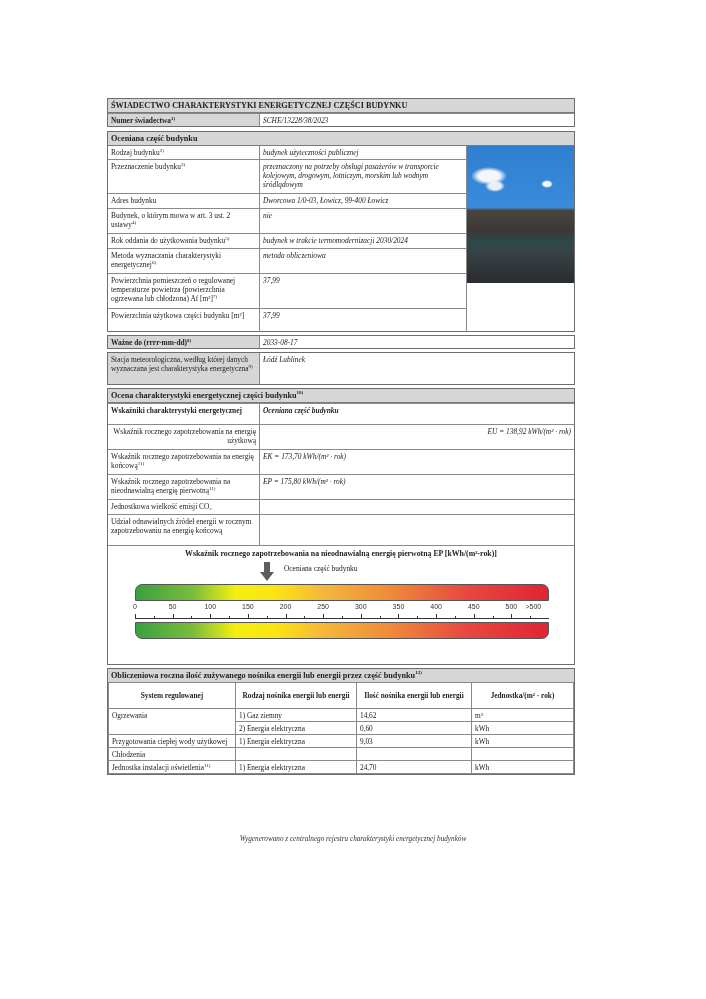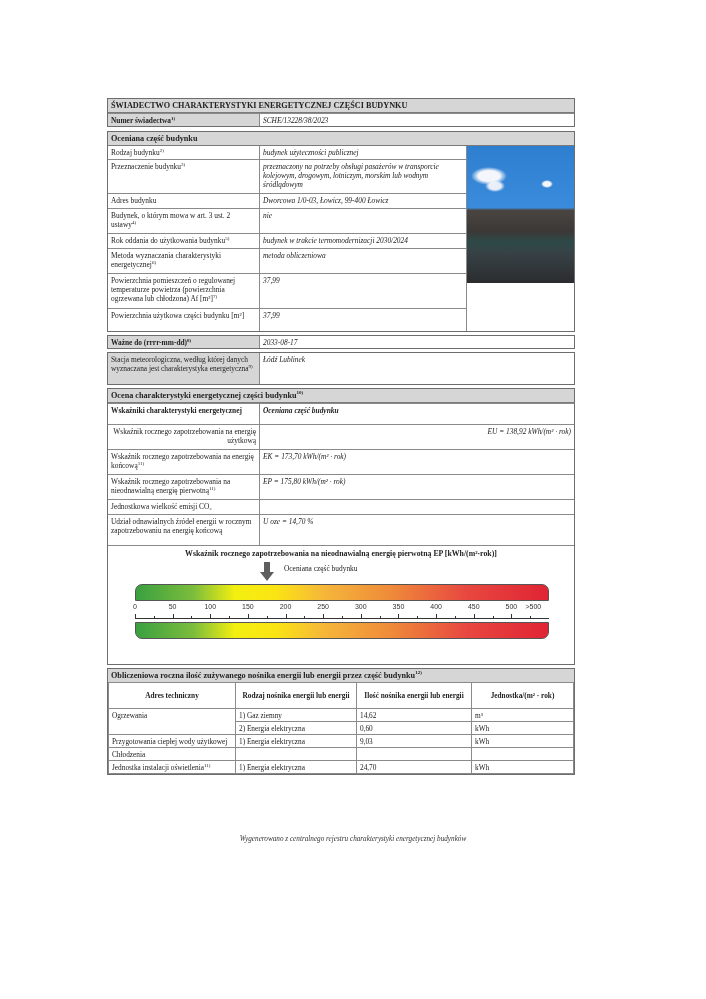--- a/index.html
+++ b/index.html
@@ -132,21 +132,20 @@
     </div>
     <div class="row ind-row" style="height:24px;">
       <div class="cell lbl"><span>Wskaźnik rocznego zapotrzebowania na nieodnawialną energię pierwotną</span><sup>11)</sup></div>
       <div class="cell val">EP = 175,80 kWh/(m² · rok)</div>
     </div>
     <div class="row ind-row" style="height:14px;">
       <div class="cell lbl"><span>Jednostkowa wielkość emisji CO₂</span></div>
     </div>
     <div class="row ind-row" style="height:30px;">
       <div class="cell lbl"><span>Udział odnawialnych źródeł energii w rocznym zapotrzebowaniu na energię końcową</span></div>
-      <div class="cell val">U oze = 14,70 %</div>
     </div>
 
     <div class="scale-area">
       <div class="scale-title">Wskaźnik rocznego zapotrzebowania na nieodnawialną energię pierwotną EP [kWh/(m²·rok)]</div>
       <div class="arrow" style="left: 154.329px;">
         <div class="shaft"></div>
           <div class="head"></div>
       </div>
       <div class="arrow-label">Oceniana część budynku</div>
       <div class="bar top"></div>
@@ -195,21 +194,21 @@
     <div class="hdr" style="border-bottom:none;"><span>Obliczeniowa roczna ilość zużywanego nośnika energii lub energii przez część budynku</span><sup>12)</sup></div>
     <table class="cons">
       <colgroup>
           <col style="width:127px">
           <col style="width:121px">
           <col style="width:115px">
           <col>
         </colgroup>
       <tbody>
           <tr>
-        <th>Adres techniczny</th>
+        <th>System regulowanej</th>
         <th>Rodzaj nośnika energii lub energii</th>
         <th>Ilość nośnika energii lub energii</th>
         <th>Jednostka/(m² · rok)</th>
       </tr>
       <tr>
         <td rowspan="2" style="vertical-align:top;">Ogrzewania</td>
         <td>1) Gaz ziemny</td>
         <td>14,62</td>
         <td>m³</td>
       </tr>

